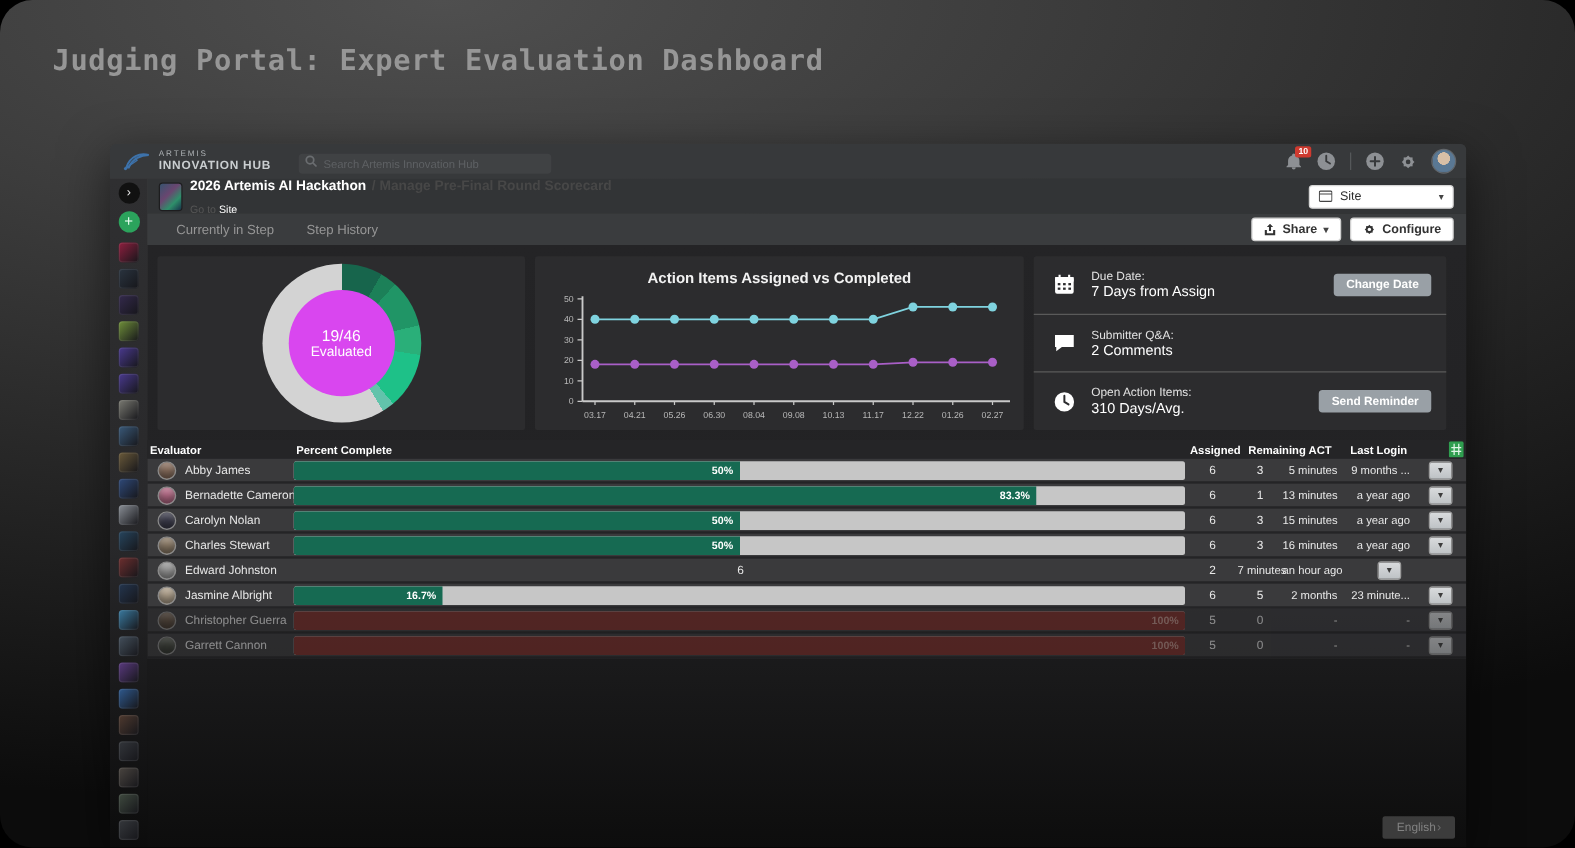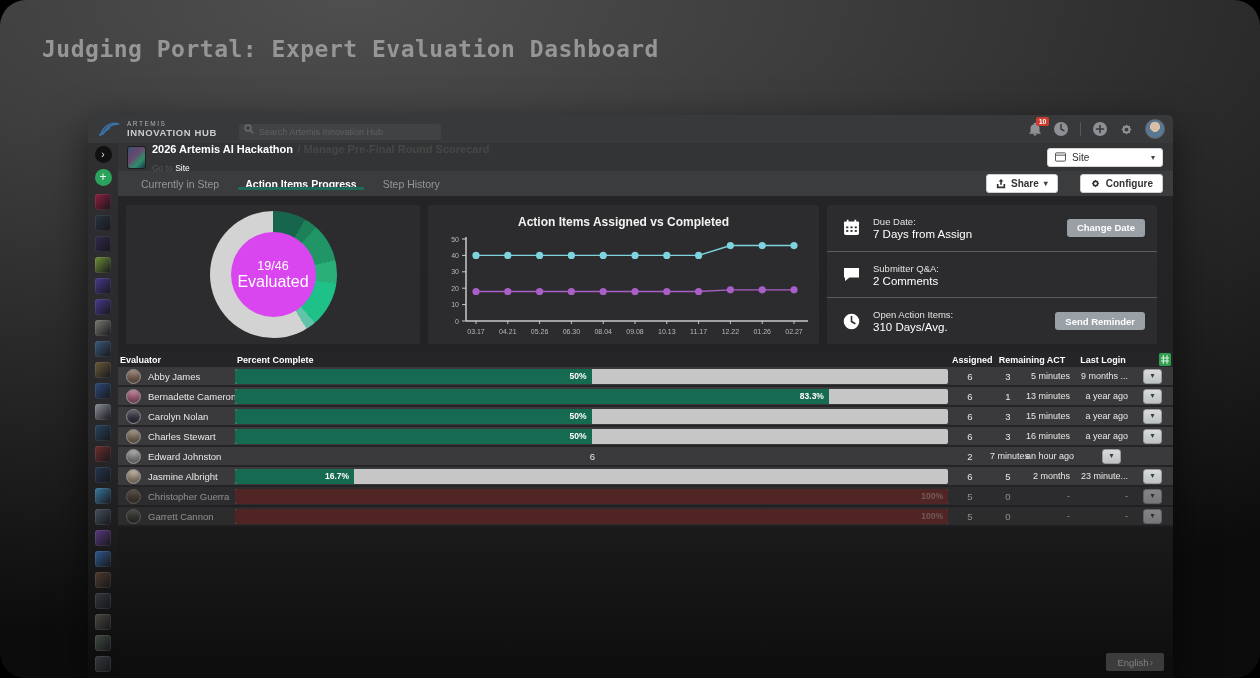--- a/index.html
+++ b/index.html
@@ -63,40 +63,40 @@
     border-radius:3px; display:flex; align-items:center; padding:0 7px; gap:6px; cursor:pointer; }
   .site-select .lbl { font-size:10px; color:#2e2e2e; }
   .site-select .chev { margin-left:auto; font-size:8px; color:#444; }
 
   
   .tabbar { height:25px; flex:0 0 25px; background:#3a3c3e; display:flex; align-items:center; padding:0 10px; }
   .tab { display:flex; align-items:center; padding:0 13px; font-size:10.5px; color:#969696;
     cursor:pointer; position:relative; }
   .tab.active { color:#fff; font-weight:bold; }
   .tab.active::after { content:""; position:absolute; left:6px; right:6px; bottom:0; height:3px; background:#1c6a57; }
-  .tab-actions { margin-left:auto; display:flex; align-items:center; gap:22px; }
+  .tab-actions { margin-left:auto; display:flex; align-items:center; gap:7px; }
   .wbtn { height:19px; background:#fff; border:1px solid #cfcfcf; border-radius:3px; display:flex;
     align-items:center; gap:5px; padding:0 9px; font-size:10px; font-weight:bold; color:#333; cursor:pointer; }
   .wbtn .chev { font-size:8px; color:#444; }
 
   
   .content { flex:1; position:relative; min-height:0;
     background:linear-gradient(180deg,#242426 0%,#222224 48%,#19191a 72%,#0d0d0d 100%); }
   .panels { display:flex; gap:8px; padding:9px 8px 0 8px; }
   .panel { background:#2c2c2e; border-radius:2px; height:139px; position:relative; }
   .panel.donut-p { width:294px; display:flex; align-items:center; justify-content:center; }
   .panel.chart-p { width:391px; display:flex; flex-direction:column; align-items:center; }
   .panel.info-p  { width:330px; display:flex; flex-direction:column; }
 
   .donut-wrap { position:relative; width:127px; height:127px; }
   .ring { width:127px; height:127px; border-radius:50%; }
   .hole { position:absolute; left:21px; top:21px; width:85px; height:85px; border-radius:50%;
     background:#d946ef; display:flex; flex-direction:column; align-items:center; justify-content:center; }
   .hole .v1 { color:#fff; font-size:12.5px; }
-  .hole .v2 { color:#fff; font-size:16px; }
+  .hole .v2 { color:#fff; font-size:11px; }
 
   .chart-title { color:#f2f2f2; font-size:12px; font-weight:bold; margin-top:10px; }
   .chart-svg { margin-top:2px; }
 
   .info-row { flex:1; display:flex; align-items:center; padding:0 12px 0 14px; position:relative; }
   .info-row + .info-row { border-top:1px solid #5a5a5a; }
   .info-icon { width:20px; display:flex; justify-content:center; margin-right:12px; }
   .info-text .t1 { font-size:9.5px; color:#e2e2e2; }
   .info-text .t2 { font-size:11.5px; color:#fff; margin-top:1px; }
   .gbtn { margin-left:auto; height:18px; background:#99a0a6; border:none; border-radius:3px;
@@ -266,21 +266,20 @@
                   <line x1=".5" y1="3" x2="11.5" y2="3" stroke="#444" stroke-width="1"></line>
                 </svg>
             </span>
             <span class="lbl">Site</span>
             <span class="chev">▾</span>
           </div>
         </div>
 
         <div class="tabbar">
           <div class="tab">Currently in Step</div>
-          <div class="tab active">Action Items Progress</div>
           <div class="tab">Step History</div>
           <div class="tab-actions">
             <button class="wbtn">
               <span>
                 <svg width="10" height="10" viewBox="0 0 12 12">
                     <path d="M6 0l3 3H7v4H5V3H3z" fill="#333"></path>
                     <path d="M1 6v5h10V6H9v3H3V6z" fill="#333"></path>
                   </svg>
               </span>
               <span>Share</span>

